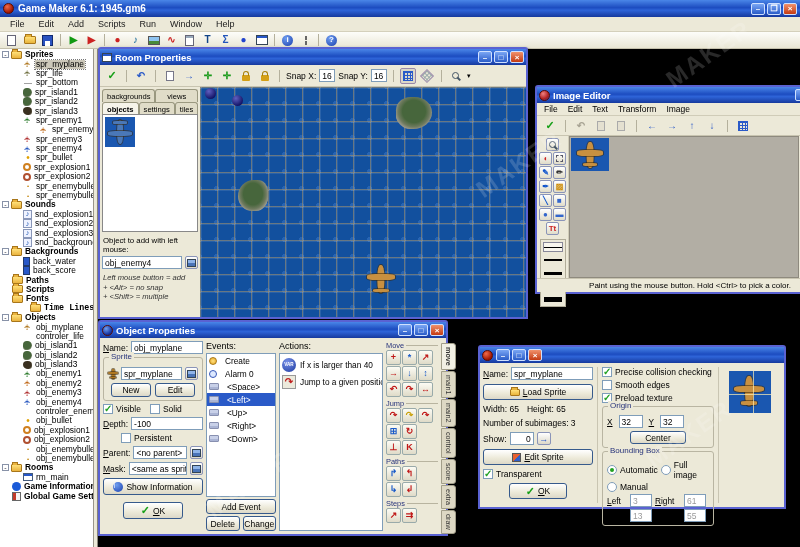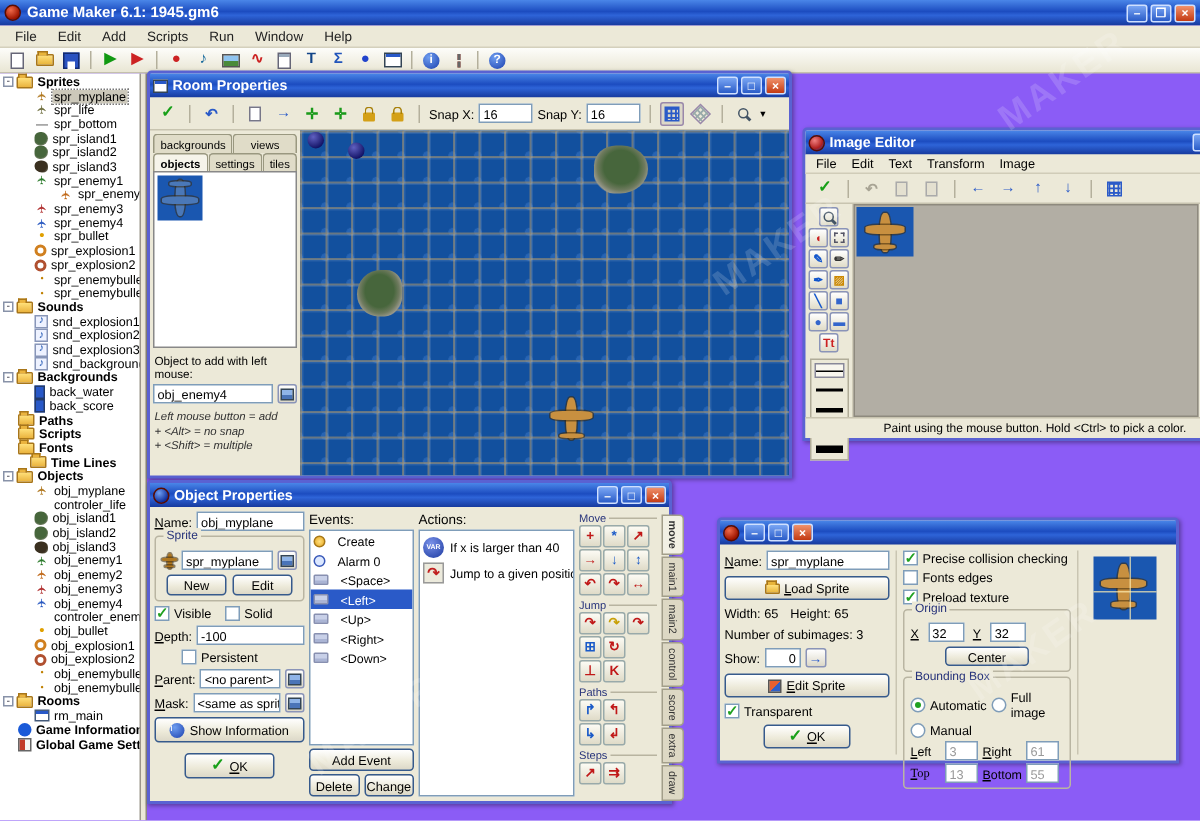--- a/index.html
+++ b/index.html
@@ -1,16 +1,16 @@
 <!DOCTYPE html>
 <html><head>
 <meta charset="utf-8">
 <style>
   html,body{margin:0;padding:0;}
-  .page{position:relative;width:800px;height:547px;background:#8b5cf6;overflow:hidden;
+  .page{position:relative;width:800px;height:547px;background:#000000;overflow:hidden;
         font-family:"Liberation Sans",sans-serif;font-size:9px;color:#000;cursor:default;}
   .page *{box-sizing:border-box;}
 
   
   .titlebar{height:16px;display:flex;align-items:center;gap:3px;padding:0 2px;
     background:linear-gradient(180deg,#4a86e8 0%,#1c4cc0 45%,#2e64d8 60%,#16399d 100%);
     color:#fff;font-weight:bold;font-size:9.5px;white-space:nowrap;}
   .tb-title{flex:1;overflow:hidden;text-overflow:ellipsis;}
   .wbtns{display:flex;gap:2px;}
   .wbtn{width:14px;height:12px;border-radius:2px;border:1px solid #cfe0ff;color:#fff;
@@ -113,21 +113,21 @@
   .plane{position:relative;display:inline-block;}
   .plane i{position:absolute;background:var(--pc,#c89040);box-shadow:0 0 0 1px rgba(60,40,10,.55);}
   .plane .fus{left:50%;top:0;transform:translateX(-50%);width:26%;height:100%;border-radius:40%;}
   .plane .wing{left:0;top:32%;width:100%;height:22%;border-radius:30%;}
   .plane .tail{left:22%;bottom:4%;width:56%;height:12%;border-radius:30%;}
 
   
   #room-win{left:98px;top:47px;width:430px;height:272px;z-index:10;}
   .room-body{position:absolute;left:0;right:0;top:16px;bottom:0;display:flex;flex-direction:column;}
   .room-toolbar{height:22px;flex:none;border-bottom:1px solid #c8c4b0;display:flex;align-items:center;gap:3px;padding:0 4px;font-size:8.5px;background:#ece9d8;}
-  .rt-field{width:36px;height:13px;}
+  .rt-field{width:16px;height:13px;}
   .rt-btn{width:16px;height:16px;display:flex;align-items:center;justify-content:center;border-radius:2px;}
   .rt-btn.pressed{border:1px solid #98a;background:#dcd8c8;}
   .room-main{flex:1;display:flex;min-height:0;}
   .room-left{width:100px;flex:none;display:flex;flex-direction:column;padding:2px 2px 0 2px;}
   .rtabs{display:flex;height:13px;font-size:7.6px;flex:none;}
   .rtab{border:1px solid #9a9880;border-bottom:none;border-radius:3px 3px 0 0;padding:0 4px;background:#e0dcc8;
         display:flex;align-items:center;justify-content:center;flex:1;white-space:nowrap;}
   .rtab.active{background:#f6f4ea;font-weight:bold;}
   .objects-list{height:118px;flex:none;background:#fff;border:1px solid #888;margin-top:-1px;padding:2px;}
   .obj-thumb{width:30px;height:30px;background:#1a57b0;display:flex;align-items:center;justify-content:center;}
@@ -450,21 +450,21 @@
       <div class="tree-row" style="padding-left: 2px;">
         <span class="exp-sp"></span>
         <span class="ti ti-folder"></span>
         <span class="tree-label b">Scripts</span>
       </div>
       <div class="tree-row" style="padding-left: 2px;">
         <span class="exp-sp"></span>
         <span class="ti ti-folder"></span>
         <span class="tree-label b">Fonts</span>
       </div>
-      <div class="tree-row" style="padding-left: 10px;">
+      <div class="tree-row" style="padding-left: 20px; font-family: Liberation Mono, monospace;">
         <span class="exp-sp"></span>
         <span class="ti ti-folder"></span>
         <span class="tree-label b">Time Lines</span>
       </div>
       <div class="tree-row" style="padding-left: 2px;">
         <span class="exp">-</span>
         <span class="ti ti-folder"></span>
         <span class="tree-label b">Objects</span>
       </div>
       <div class="tree-row" style="padding-left: 13px;">
@@ -1131,21 +1131,21 @@
         </span>
       </div>
 
       <div class="sp-col2">
         <div class="chkrow">
             <span class="cb on"></span>
             <span>Precise collision checking</span>
           </div>
         <div class="chkrow">
             <span class="cb"></span>
-            <span>Fonts edges</span>
+            <span>Smooth edges</span>
           </div>
         <div class="chkrow">
             <span class="cb on"></span>
             <span>Preload texture</span>
           </div>
         <div class="grp">
           <span class="legend">Origin</span>
           <div class="origin-grid">
             <span class="u1">X</span>
             <span class="field">32</span>

